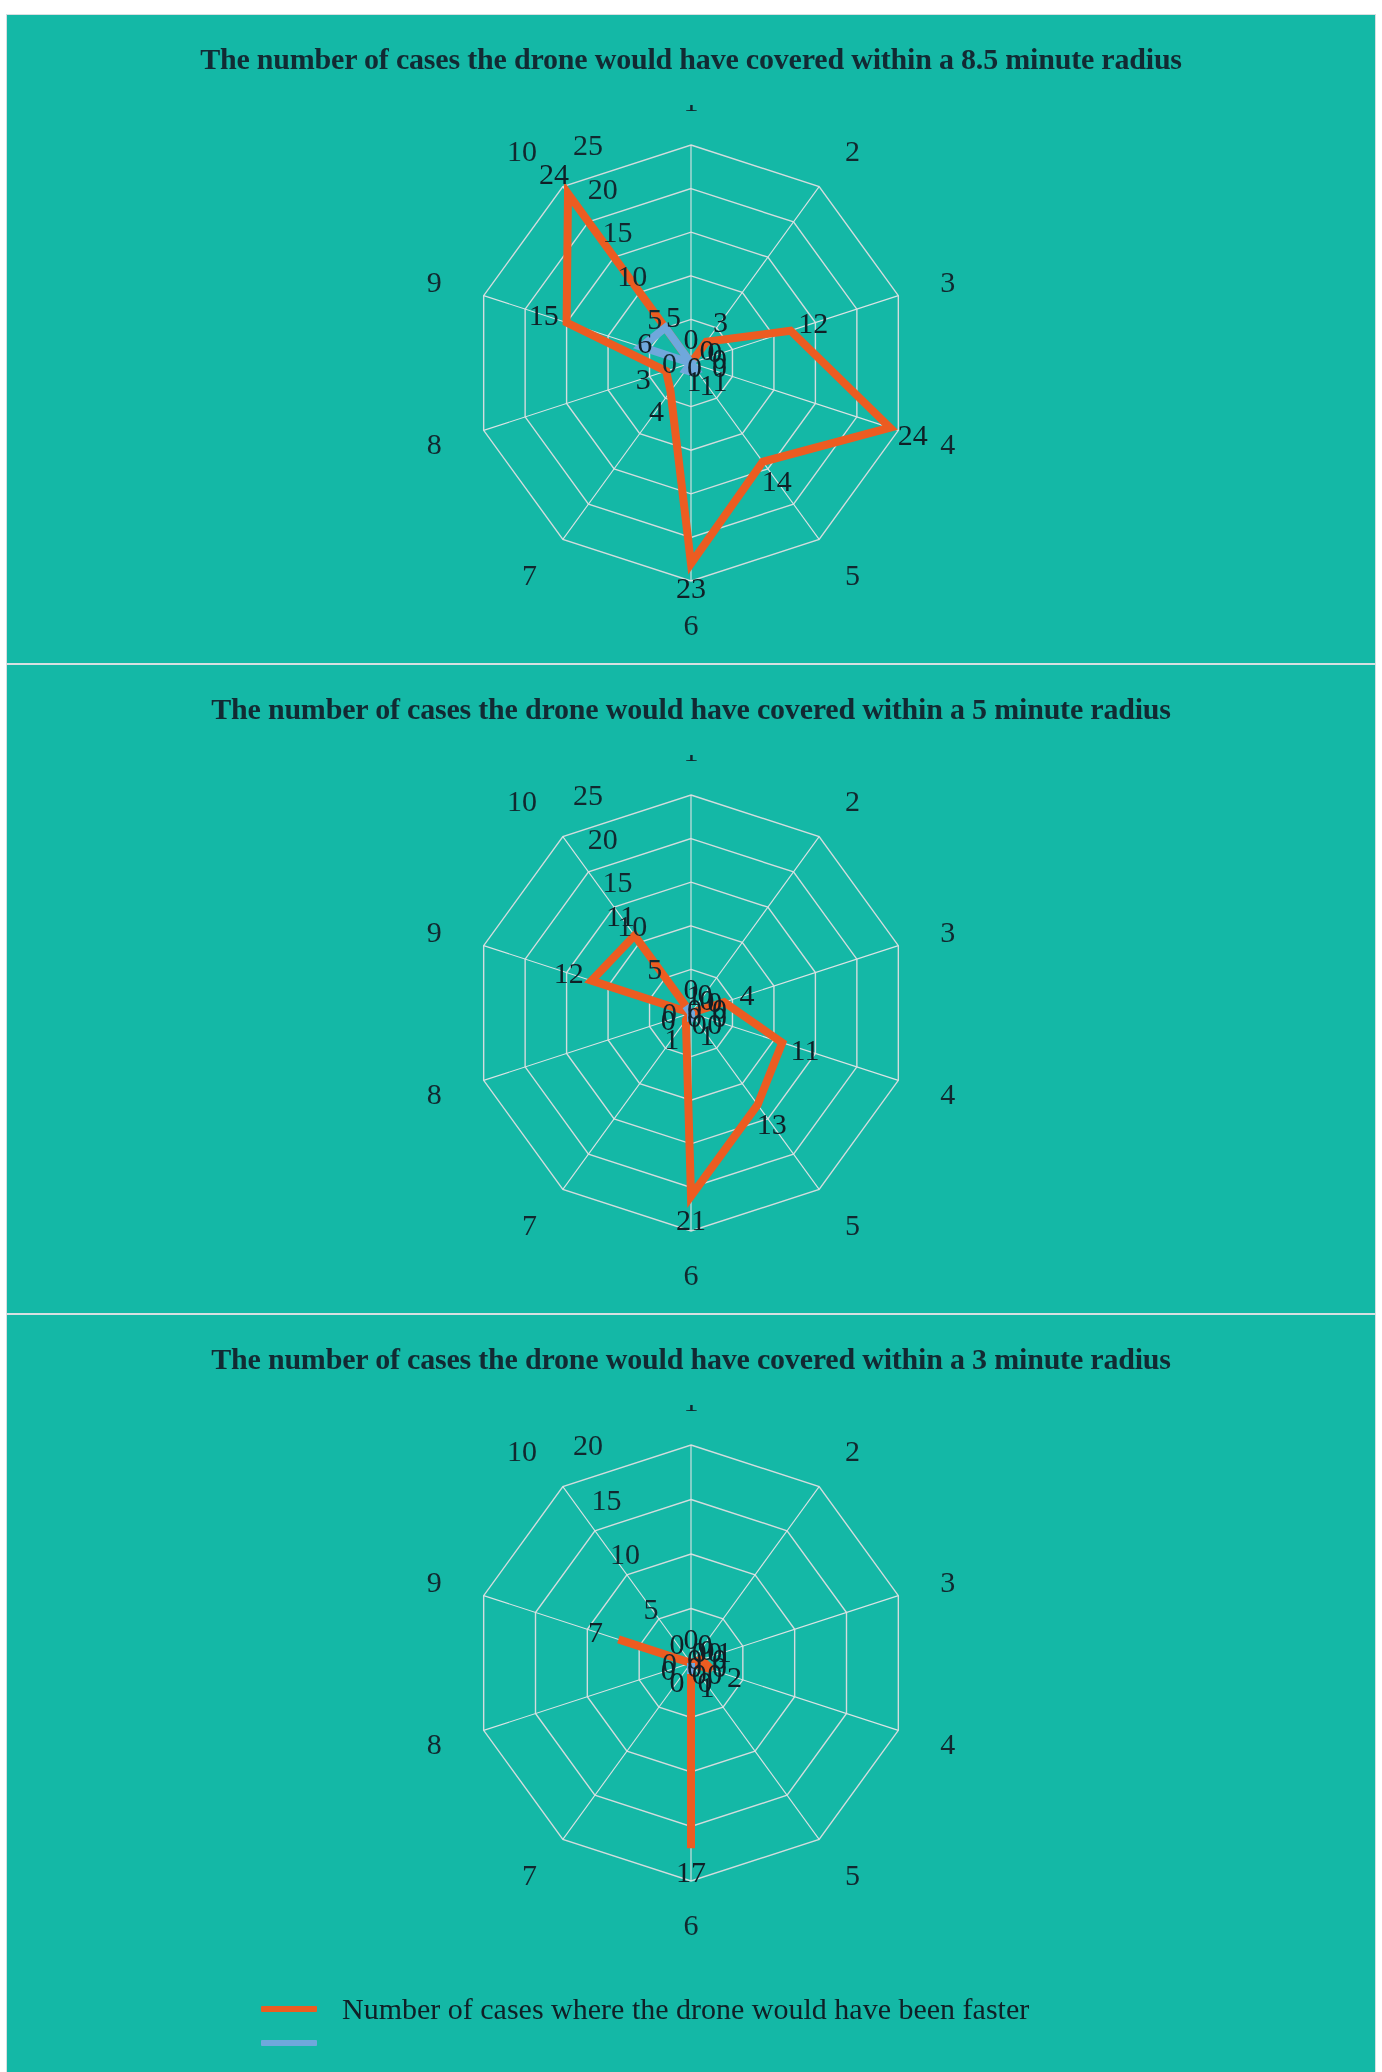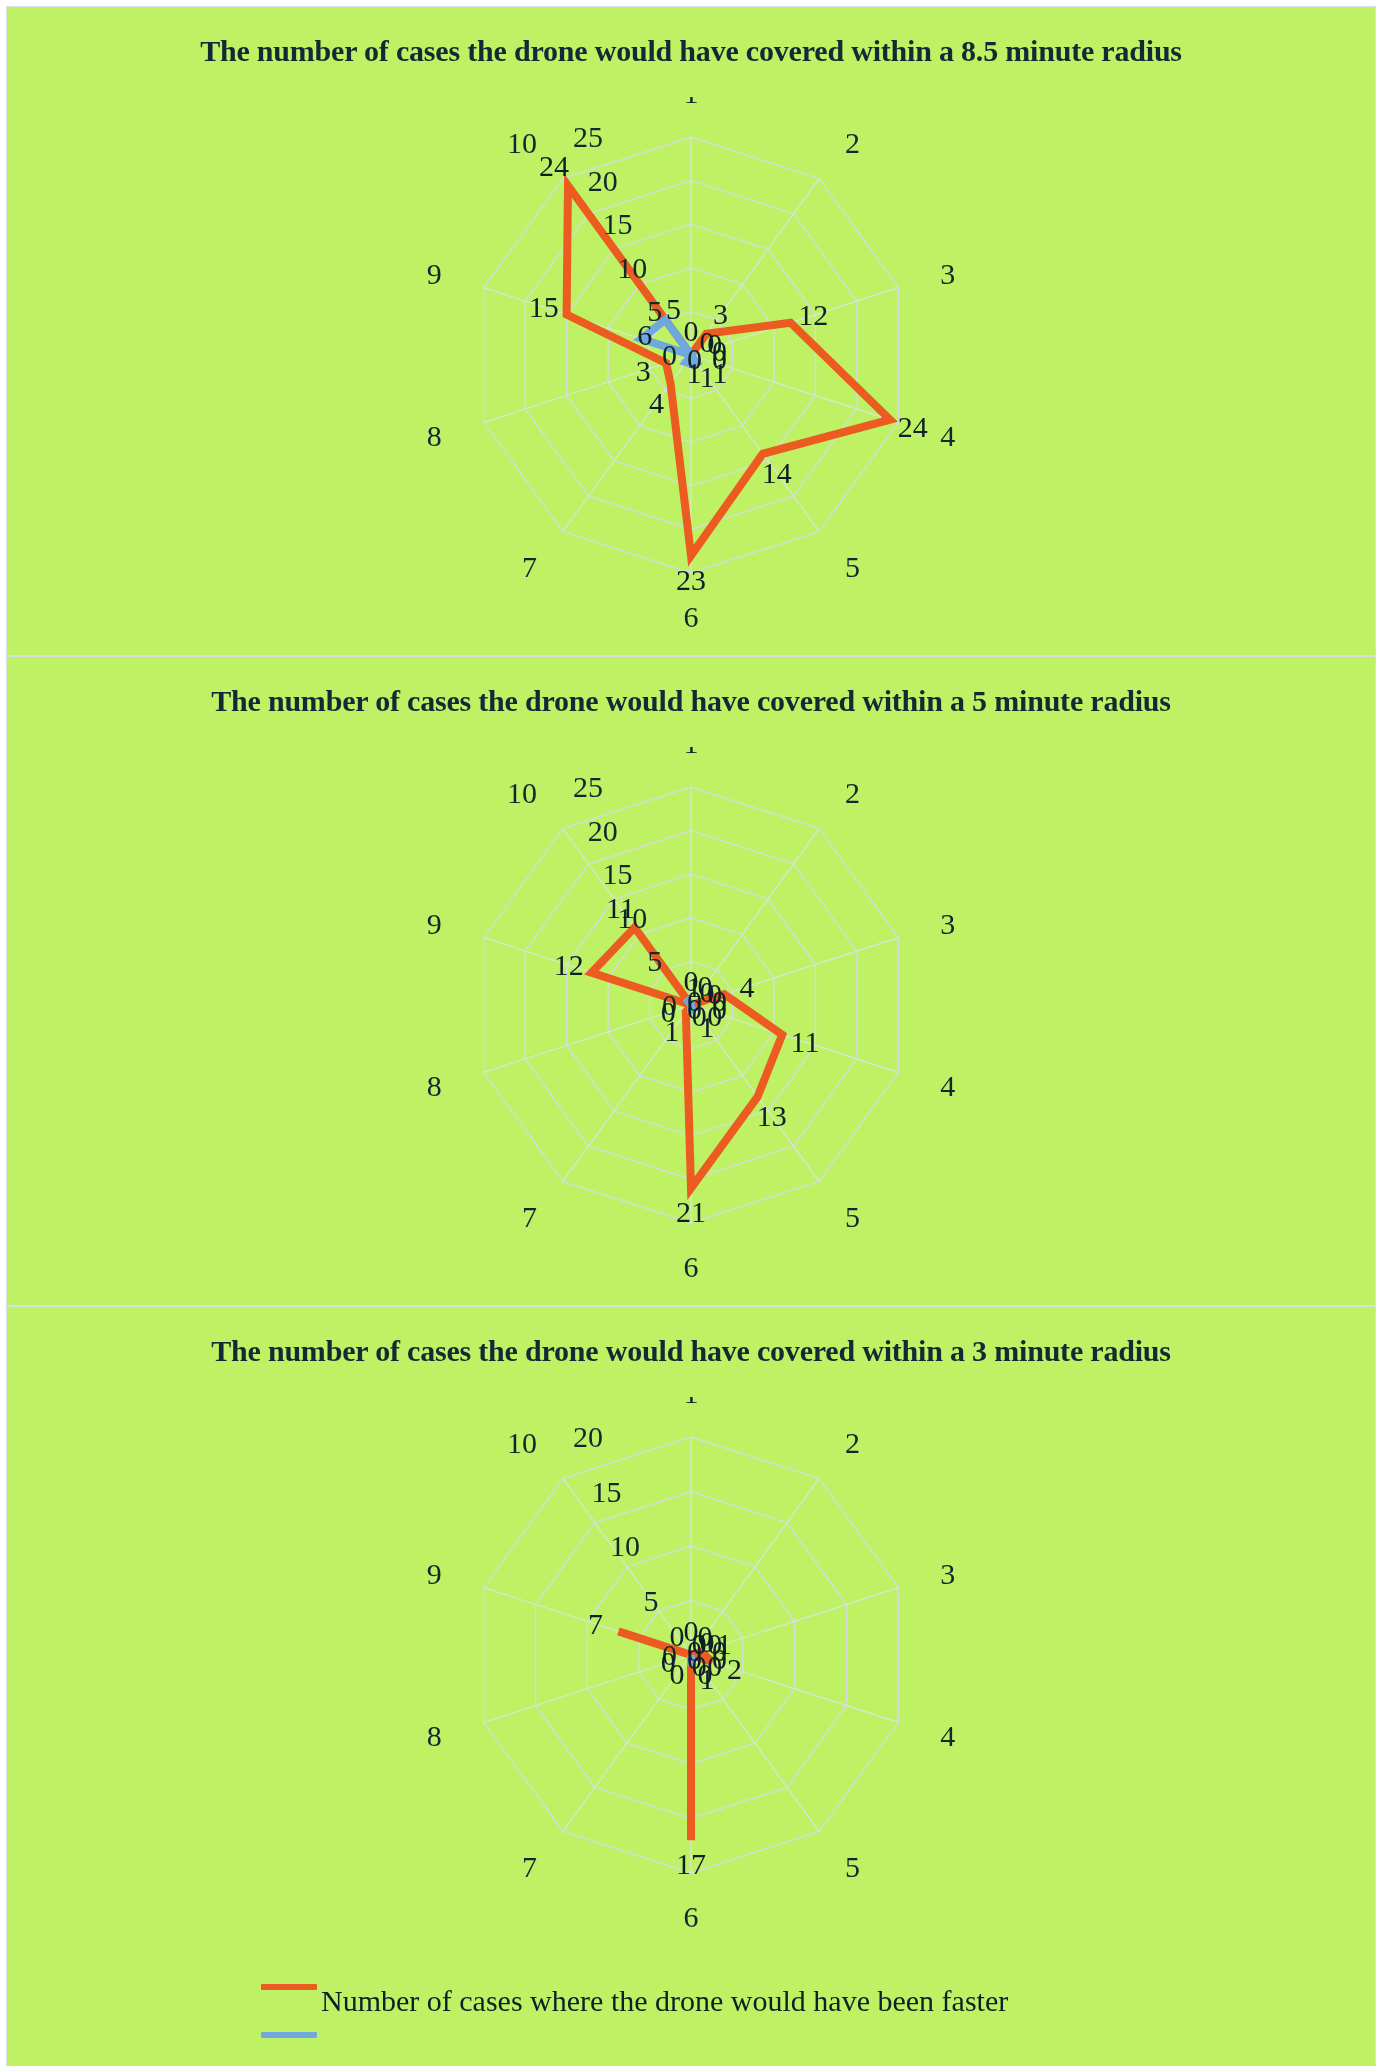--- a/index.html
+++ b/index.html
@@ -12,21 +12,22 @@
     overflow:hidden;
   }
   .page{
     position:absolute;left:0;top:0;width:1382px;height:2072px;
     box-sizing:border-box;
   }
   .panel{
     position:absolute;left:6px;width:1370px;
     box-sizing:border-box;
     border:1px solid #d7dfe1;
-    background:#bef264;
+    background:#14b8a6;
+    margin-top:8px;
   }
   #panel1{top:6px;height:650px;}
   #panel2{top:656px;height:650px;}
   #panel3{top:1306px;height:760px;border-bottom:none;}
   .chart-title{
     position:absolute;left:60px;right:60px;top:24px;
     text-align:center;
     font-weight:bold;
     font-size:30px;
     line-height:40px;
@@ -39,21 +40,21 @@
   .spoke{stroke:#dbe3e4;stroke-width:1.1;fill:none;}
   .axis-label{font-family:"Liberation Serif","DejaVu Serif",serif;font-size:30px;fill:#12282f;}
   .scale-label{font-family:"Liberation Serif","DejaVu Serif",serif;font-size:30px;fill:#12282f;}
   .val-label{font-family:"Liberation Serif","DejaVu Serif",serif;font-size:30px;fill:#101f26;}
   .series-orange{fill:none;stroke:#ec5c21;stroke-width:8;stroke-linejoin:miter;stroke-linecap:butt;}
   .series-blue{fill:none;stroke:#6fa8dc;stroke-width:8;stroke-linejoin:miter;stroke-linecap:butt;}
   .legend{
     position:absolute;left:0;right:0;bottom:28px;
     display:flex;flex-direction:column;align-items:center;gap:14px;
   }
-  .legend-row{display:flex;gap:4px;width:860px;}
+  .legend-row{display:flex;align-items:center;gap:25px;width:860px;}
   .legend-swatch{width:56px;height:6px;flex:none;border-radius:1px;}
   .legend-text{font-size:30px;line-height:34px;color:#101f26;white-space:nowrap;}
 </style>
 </head>
 <body>
 
 <div class="page">
 
   <div class="panel" id="panel1">
     <div class="chart-title">The number of cases the drone would have covered within a 8.5 minute radius</div>

